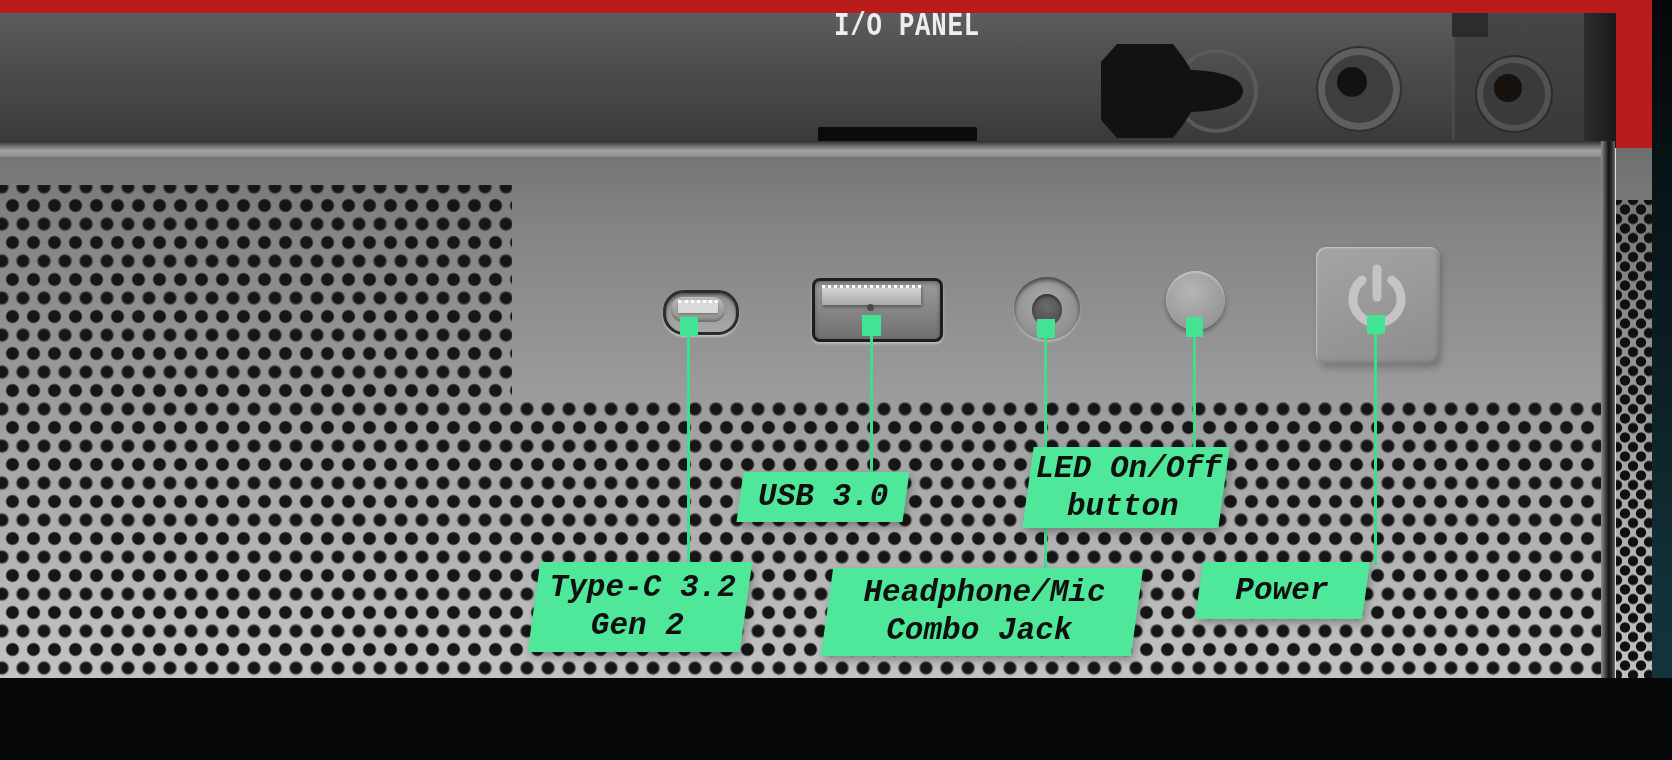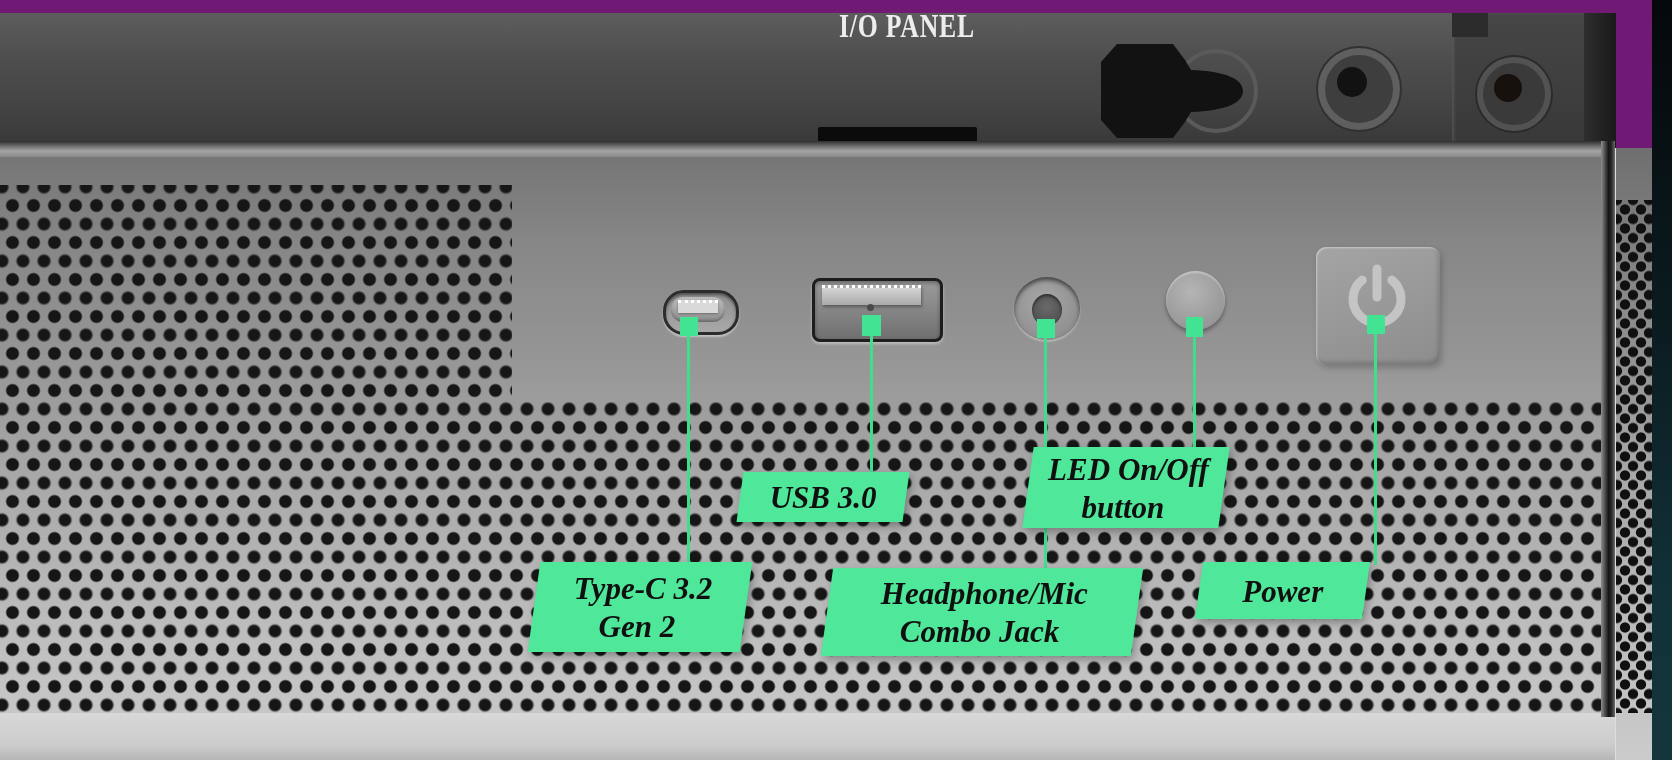--- a/index.html
+++ b/index.html
@@ -1,19 +1,19 @@
 <!DOCTYPE html>
 <html><head>
 <meta charset="utf-8">
 <style>
   html,body{margin:0;padding:0;background:#050708;}
   #canvas{
-    position:relative;width:1672px;height:760px;overflow:hidden;
-    background:#701a75;
-    font-family:Liberation Serif, serif;
+    position:relative;width:1672px;height:678px;overflow:hidden;
+    background:#b91c1c;
+    font-family:Liberation Mono, monospace;
   }
   .abs{position:absolute;}
   
   #topbar{left:0;top:13px;width:1616px;height:129px;
     background:linear-gradient(180deg,#5d5d5d 0%,#4e4e4e 35%,#434343 75%,#393939 100%);}
   #plate1{left:1452px;top:13px;width:132px;height:137px;
     background:linear-gradient(180deg,#464646,#383838);
     border-radius:0 0 10px 10px;box-shadow:inset 2px 0 3px rgba(255,255,255,.12);}
   #plate1-notch{left:1452px;top:13px;width:36px;height:24px;background:#2c2c2c;}
   #plate2{left:1584px;top:13px;width:32px;height:137px;

